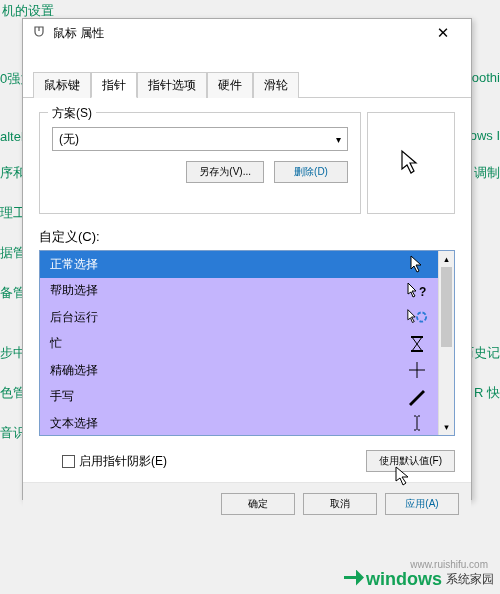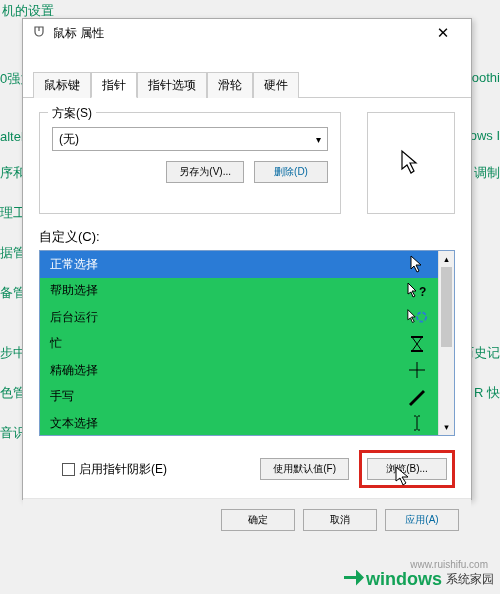--- a/index.html
+++ b/index.html
@@ -70,21 +70,21 @@
       border-bottom: 1px solid #fff;
     }
     .content {
       flex: 1;
       padding: 14px 16px 10px;
       display: flex;
       flex-direction: column;
     }
     .scheme-row {
       display: flex;
-      gap: 26px;
+      gap: 6px;
       justify-content: space-between;
     }
     .scheme-box {
       border: 1px solid #ccc;
       flex: 1;
       padding: 8px 12px 12px;
       position: relative;
     }
     .scheme-label {
       position: absolute;
@@ -130,21 +130,21 @@
       justify-content: center;
     }
     .customize-label {
       margin: 14px 0 4px;
       font-size: 13px;
     }
     .cursor-list {
       border: 1px solid #7a9fcd;
       height: 186px;
       display: flex;
-      background: #22c55e;
+      background: #c4b5fd;
     }
     .cursor-items { flex: 1; overflow: hidden; }
     .cursor-item {
       display: flex;
       align-items: center;
       justify-content: space-between;
       padding: 4px 10px;
       font-size: 12px;
       height: 26.5px;
     }
@@ -257,22 +257,22 @@
         </svg>
     </span>
     <span class="titlebar-title">鼠标 属性</span>
     <span class="titlebar-close">✕</span>
   </div>
 
   <div class="tabs">
     <div class="tab">鼠标键</div>
     <div class="tab active">指针</div>
     <div class="tab">指针选项</div>
+    <div class="tab">硬件</div>
     <div class="tab">滑轮</div>
-    <div class="tab">硬件</div>
   </div>
 
   <div class="content">
     <div class="scheme-row">
       <div class="scheme-box">
         <span class="scheme-label">方案(S)</span>
         <div class="scheme-select">
           <span>(无)</span>
           <span class="chev">▾</span>
         </div>
@@ -362,23 +362,20 @@
         <div class="scroll-btn">▾</div>
       </div>
     </div>
 
     <div class="bottom-row">
       <div class="checkbox-wrap">
         <span class="checkbox"></span>
         <span>启用指针阴影(E)</span>
       </div>
       <div class="btn">使用默认值(F)</div>
-      <div class="highlight-box">
-        <div class="btn" style="min-width:80px">浏览(B)...</div>
-      </div>
     </div>
   </div>
 
   <div class="footer">
     <div class="btn">确定</div>
     <div class="btn">取消</div>
     <div class="btn disabled">应用(A)</div>
   </div>
 </div>
 

